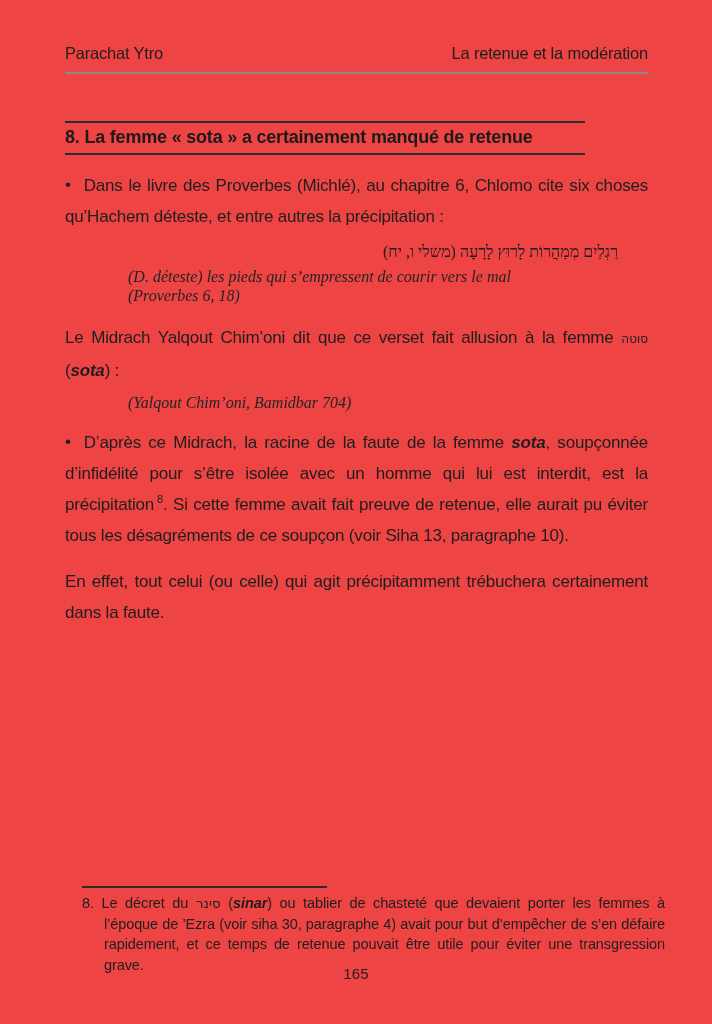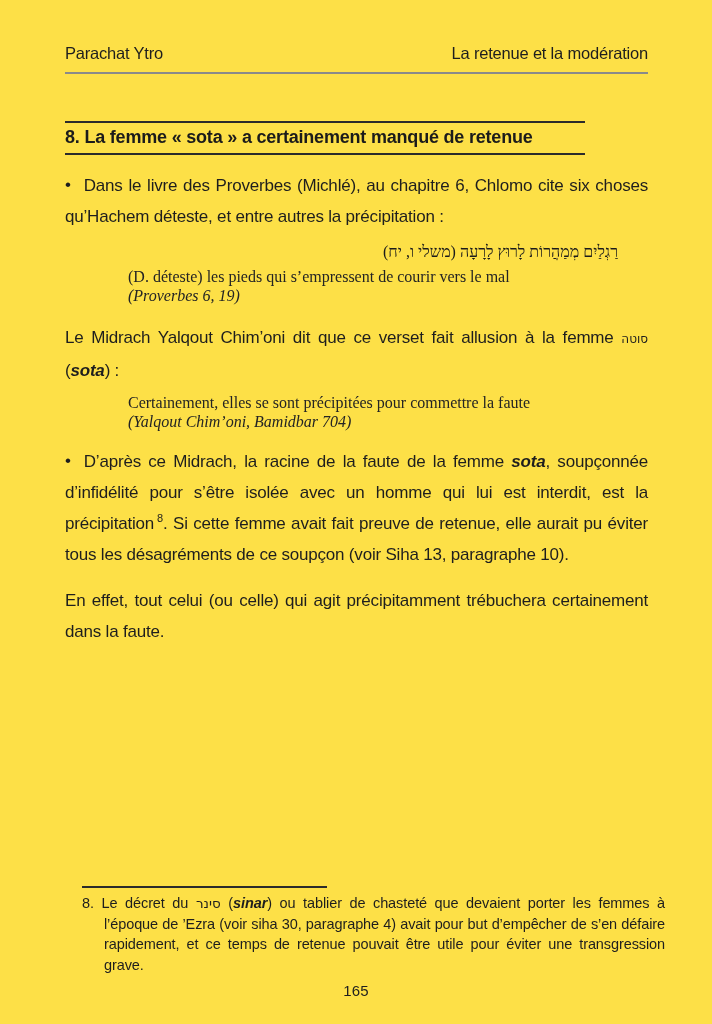--- a/index.html
+++ b/index.html
@@ -4,21 +4,21 @@
 <style>
   html, body {
     margin: 0;
     padding: 0;
     background: #ffffff;
   }
   .page {
     position: relative;
     width: 712px;
     height: 1024px;
-    background: #fde047;
+    background: #ef4444;
     color: #1e1e1e;
     font-family: "Liberation Sans", sans-serif;
     overflow: hidden;
     margin: 0 auto;
   }
   .content {
     position: absolute;
     left: 65px;
     top: 44px;
     width: 583px;
@@ -82,20 +82,21 @@
   .quote .heb-line {
     direction: rtl;
     font-family: Liberation Serif, serif;
     font-size: 16px;
     line-height: 26px;
     color: #1b1b1b;
   }
   .quote .trans {
     margin-top: 2px;
     font-family: "Liberation Serif", serif;
+    font-style: italic;
     font-size: 16px;
     line-height: 19px;
     text-align: justify;
     color: #242424;
   }
   .quote .src {
     font-family: "Liberation Serif", serif;
     font-style: italic;
     font-size: 16px;
     line-height: 19px;
@@ -119,21 +120,21 @@
     letter-spacing: -0.1px;
     text-align: justify;
     padding-left: 22px;
     text-indent: -22px;
   }
   .footnote-text .hebrew { font-size: 13.5px; }
   .page-number {
     position: absolute;
     left: 0;
     right: 0;
-    bottom: 25px;
+    bottom: 42px;
     text-align: center;
     font-size: 15px;
     letter-spacing: 0.2px;
   }
 </style>
 </head>
 <body>
 
 <div class="page">
   <div class="content">
@@ -145,27 +146,26 @@
 
     <div class="title-block">
       <h1>8. La femme « sota » a certainement manqué de retenue</h1>
     </div>
 
     <p class="para"><span class="bullet">•</span><span>Dans le livre des Proverbes (Michlé), au chapitre 6, Chlomo cite six choses qu’Hachem déteste, et entre autres la précipitation :</span></p>
 
     <div class="quote">
       <div class="heb-line">רַגְלַיִם מְמַהֲרוֹת לָרוּץ לָרָעָה (משלי ו, יח)</div>
       <div class="trans">(D. déteste) les pieds qui s’empressent de courir vers le mal</div>
-      <div class="src">(Proverbes 6, 19)</div>
+      <div class="src">(Proverbes 6, 18)</div>
     </div>
 
     <p class="para" style="margin-top:17px"><span>Le Midrach Yalqout Chim’oni dit que ce verset fait allusion à la femme </span><span class="hebrew">סוטה</span><span> (</span><span class="ital">sota</span><span>) :</span></p>
 
     <div class="quote">
-      <div class="trans">Certainement, elles se sont précipitées pour commettre la faute</div>
       <div class="src">(Yalqout Chim’oni, Bamidbar 704)</div>
     </div>
 
     <p class="para gap"><span class="bullet">•</span><span>D’après ce Midrach, la racine de la faute de la femme </span><span class="ital">sota</span><span>, soupçonnée d’infidélité pour s’être isolée avec un homme qui lui est interdit, est la précipitation</span><span class="fnref">8</span><span>. Si cette femme avait fait preuve de retenue, elle aurait pu éviter tous les désagréments de ce soupçon (voir Siha 13, paragraphe 10).</span></p>
 
     <p class="para gap"><span>En effet, tout celui (ou celle) qui agit précipitamment trébuchera certainement dans la faute.</span></p>
 
   </div>
 
   <div class="footnote-area">

